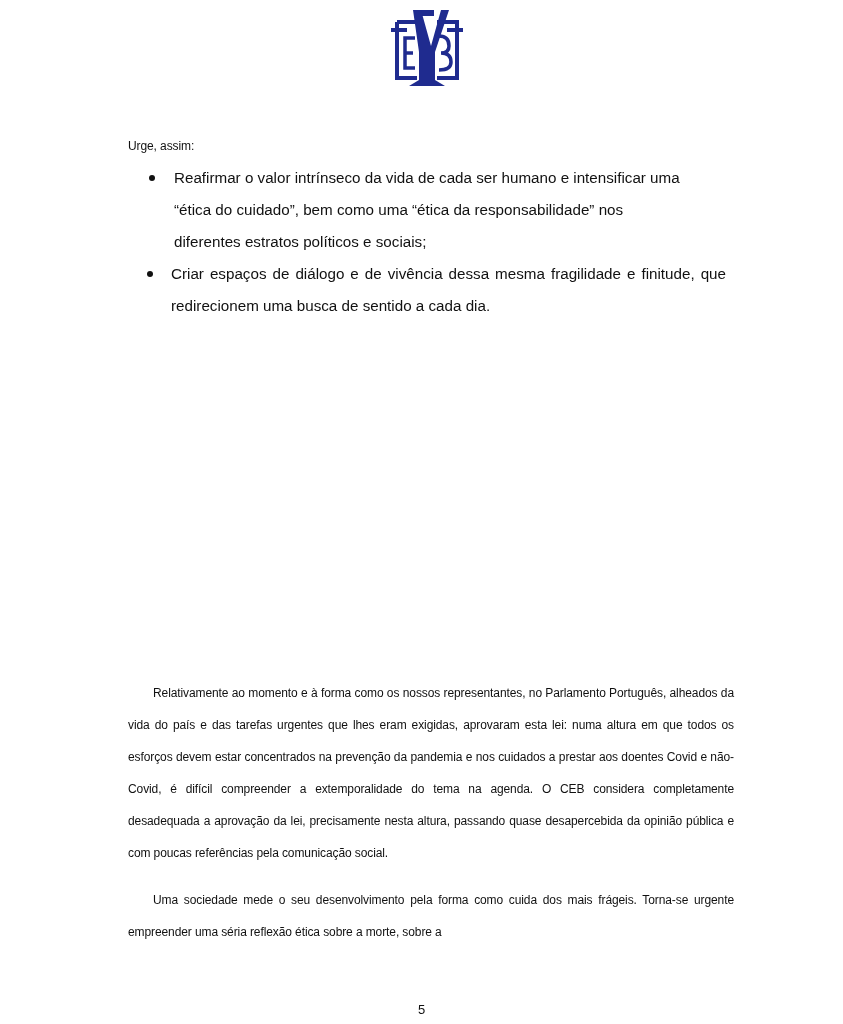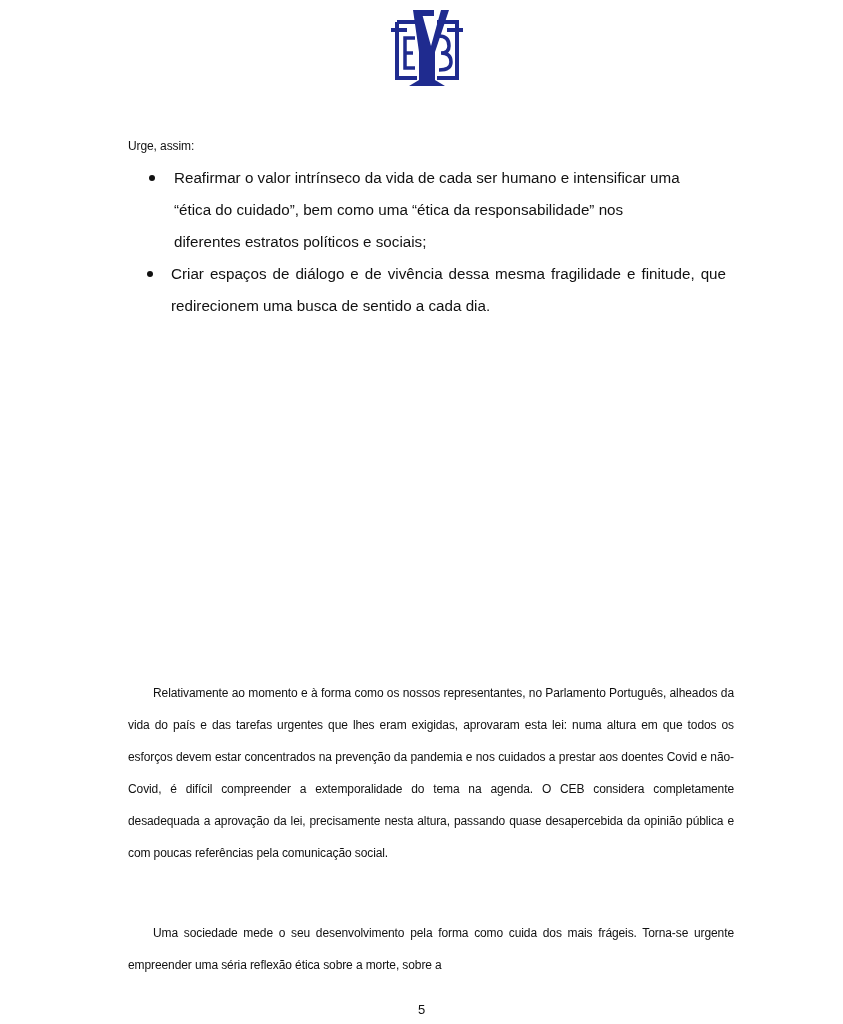--- a/index.html
+++ b/index.html
@@ -10,21 +10,21 @@
          font-family: "Liberation Sans Narrow", "Liberation Sans", sans-serif; letter-spacing: -0.1px; }
   .intro { top: 130px; }
   ul.bullets { position: absolute; left: 120px; top: 162px; width: 606px; margin: 0; padding: 0; list-style: none;
                font-size: 15.2px; line-height: 32px; }
   ul.bullets li { position: relative; padding-left: 54px; }
   ul.bullets li .dot { position: absolute; left: 29px; top: 13px; width: 6px; height: 6px; border-radius: 50%; background: #111; }
   ul.bullets li.j { text-align: justify; padding-left: 51px; }
   ul.bullets li.j .dot { left: 27px; }
   .para { text-align: justify; text-indent: 25px; margin: 0; }
   .p1 { top: 633px; margin-top: 44px; }
-  .p2 { top: 884px; margin-top: 33px; }
+  .p2 { top: 884px; }
   .pagenum { position: absolute; left: 0; width: 843px; top: 1002px; text-align: center; font-size: 13px; }
 </style>
 </head>
 <body>
 
 <svg class="logo" viewBox="0 0 80 80">
   <g fill="none" stroke="#1f2b8f" stroke-width="4">
     <path d="M10 14 H30 M10 14 V70 H30"></path>
     <path d="M50 14 H70 V70 H50"></path>
     <path d="M4 22 H20 M60 22 H76"></path>

